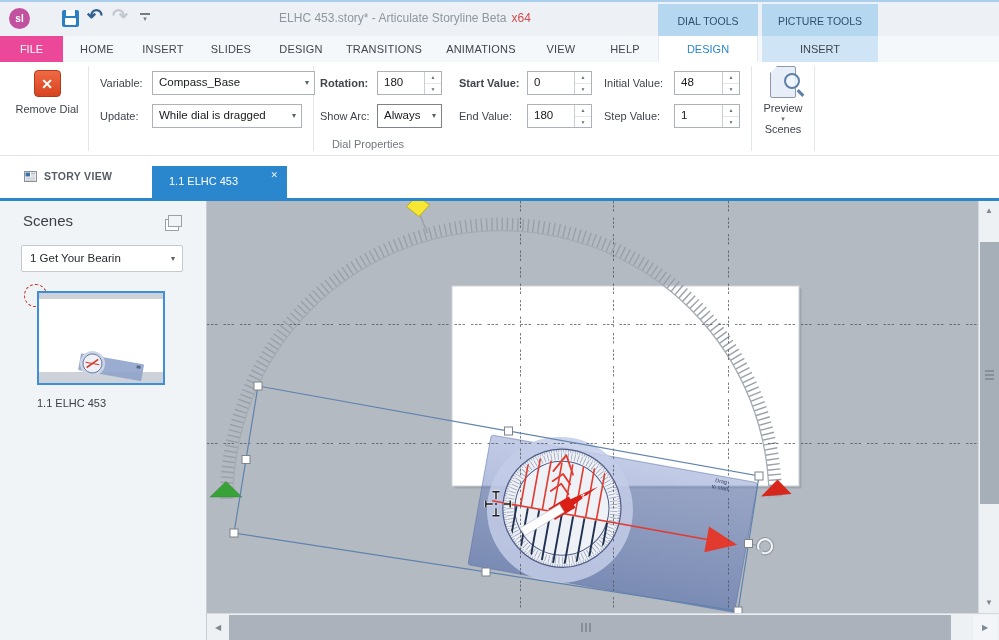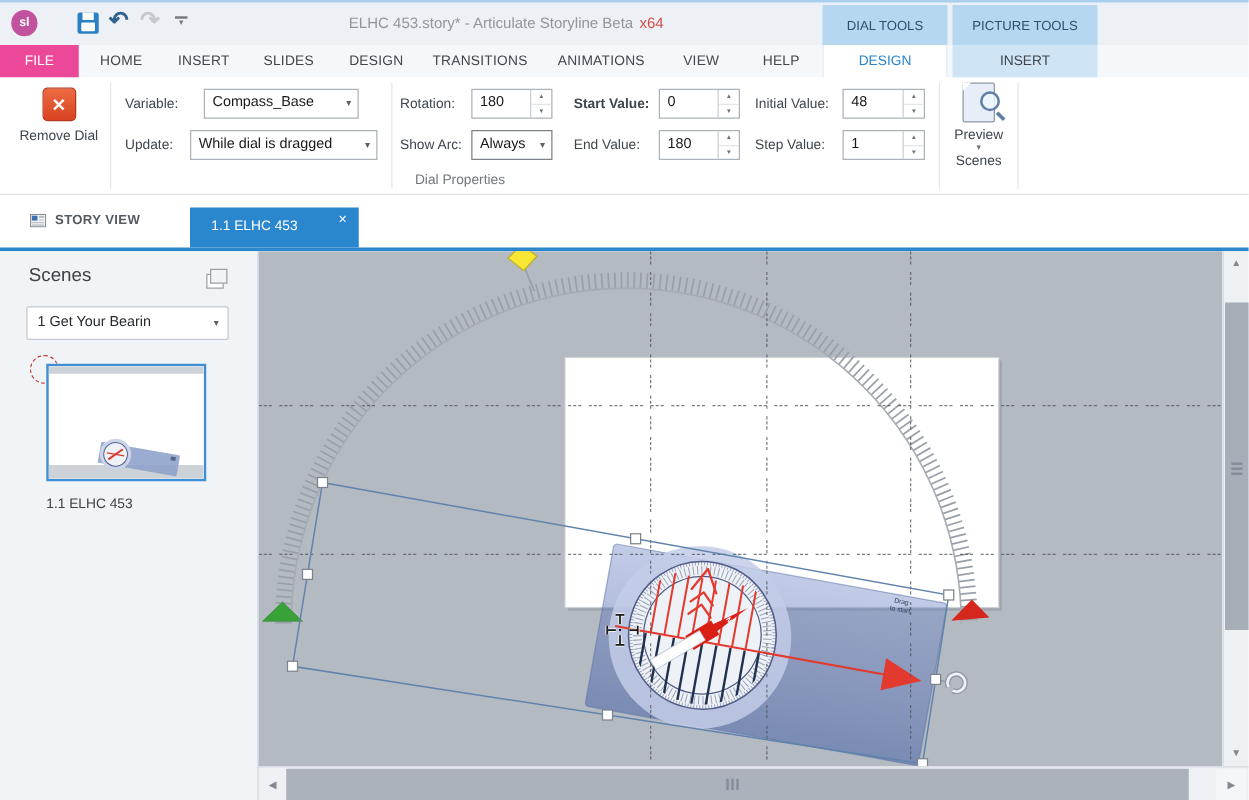--- a/index.html
+++ b/index.html
@@ -117,31 +117,31 @@
   <div class="vsep" style="left:313px;"></div>
   <div class="vsep" style="left:751px;"></div>
   <div class="vsep" style="left:814px;"></div>
 
   <div class="rdwrap">
     <div class="rdx">✕</div>
     <div class="rdlabel">Remove Dial</div>
   </div>
 
   <span class="flabel" style="left:100px;top:15px;">Variable:</span>
-  <div class="combo" style="left:163px;top:9px;width:124px;padding-left:12px;">
+  <div class="combo" style="left:152px;top:9px;width:163px;padding-left:12px;">
     <span class="cval">Compass_Base</span>
     <span class="caret">▾</span>
   </div>
   <span class="flabel" style="left:100px;top:48px;">Update:</span>
   <div class="combo" style="left:152px;top:42px;width:150px;">
     <span class="cval">While dial is dragged</span>
     <span class="caret">▾</span>
   </div>
 
-  <span class="flabel" style="left:320px;top:15px;">Rotation:</span>
+  <span class="flabel" style="left:320px;top:15px;font-weight:bold;">Rotation:</span>
   <div class="spinbox" style="left:377px;top:9px;width:65px;">
     <span class="sval">180</span>
     <span class="spin">
         <span class="su">▲</span>
         <span class="sd">▼</span>
       </span>
   </div>
   <span class="flabel" style="left:320px;top:48px;">Show Arc:</span>
   <div class="combo dark" style="left:377px;top:42px;width:65px;">
     <span class="cval">Always</span>

